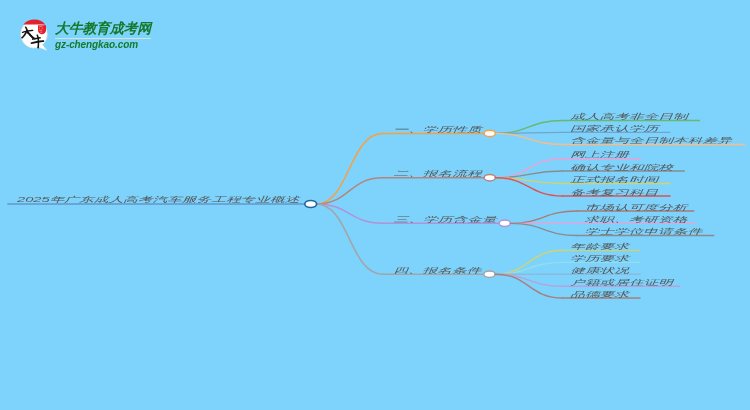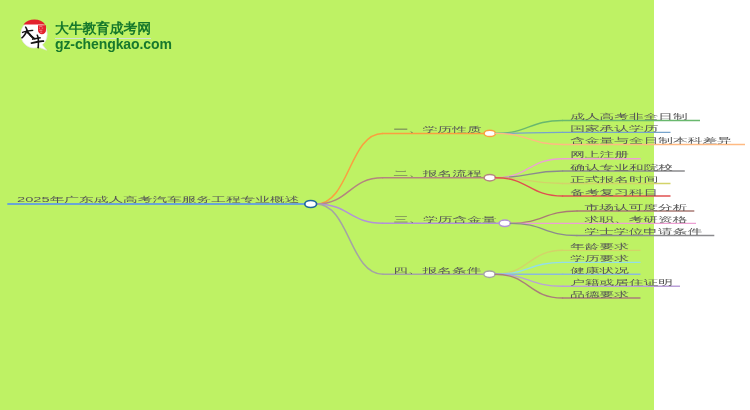--- a/index.html
+++ b/index.html
@@ -1,29 +1,29 @@
 <!DOCTYPE html>
 <html><head>
 <meta charset="utf-8">
 <title>mindmap</title>
 <style>
   html,body{margin:0;padding:0;}
   body{width:750px;height:410px;background:#ffffff;overflow:hidden;
        font-family:"Liberation Sans",sans-serif;
        -webkit-font-smoothing:antialiased;}
-  #stage{position:relative;width:654px;height:410px;background:#bef264;}
+  #stage{position:relative;width:750px;height:410px;background:#7dd3fc;font-style:italic;}
 
   
   #logo{position:absolute;left:0px;top:0px;width:180px;height:58px;}
   #logomark{position:absolute;left:0;top:0;width:60px;height:60px;}
   #brandwrap{position:absolute;left:55px;top:21px;}
   .brand-cn{font-size:13.9px;font-weight:bold;letter-spacing:-0.2px;
             color:#15782b;white-space:nowrap;line-height:15px;}
   .brand-rule{width:96px;height:1.4px;background:#cfe3d6;margin:2.0px 0 0 0;}
-  .brand-dom{font-size:14px;font-weight:bold;color:#17792c;white-space:nowrap;
+  .brand-dom{font-size:10px;font-weight:bold;color:#17792c;white-space:nowrap;
              line-height:11px;letter-spacing:-0.1px;}
 
   
   #mapsvg{position:absolute;left:0;top:0;width:750px;height:410px;}
   #labels{position:absolute;left:0;top:0;width:750px;height:410px;}
   .mm-text{position:absolute;white-space:nowrap;color:#565656;
            transform-origin:left bottom;line-height:10px;}
   .mm-root{font-size:14.7px;transform:scale(1.0,0.51);}
   .mm-branch{font-size:14.7px;transform:scale(1.0,0.51);}
   .mm-leaf{font-size:14.7px;transform:scale(1.0,0.51);}

